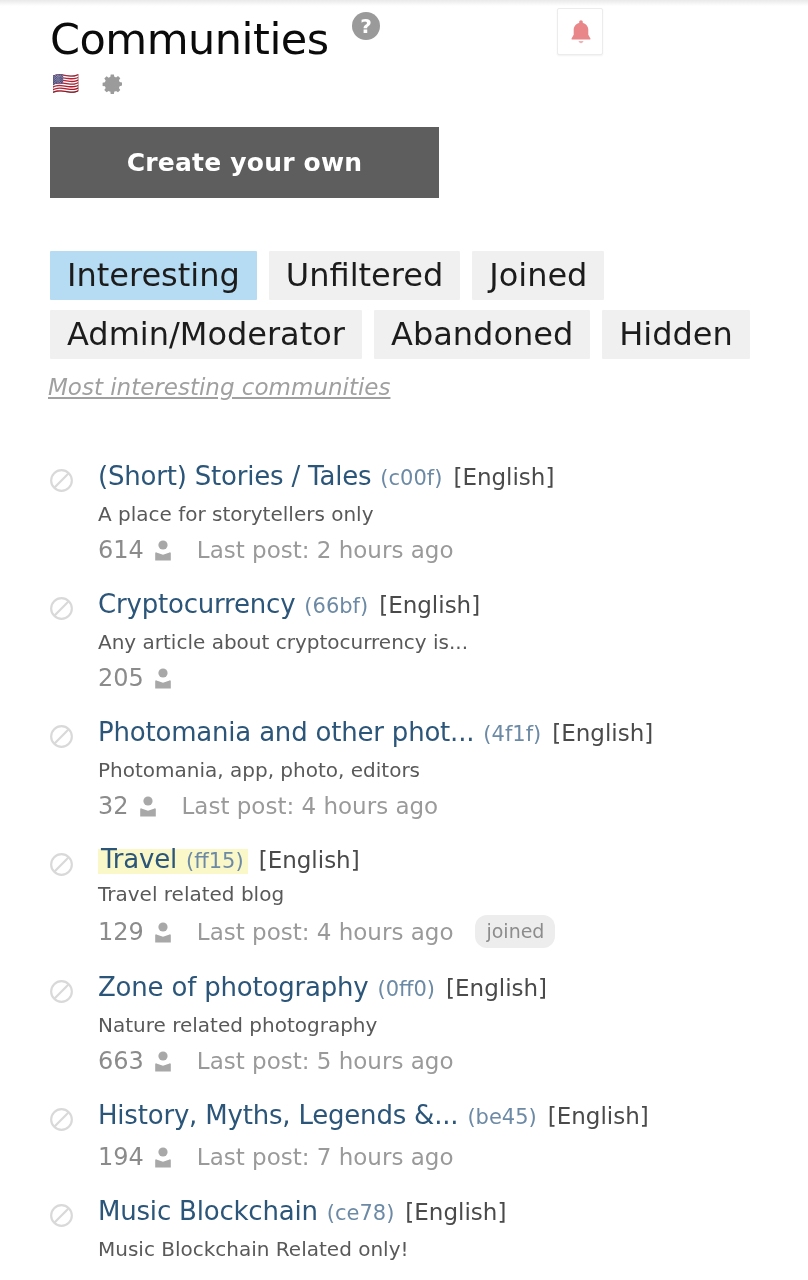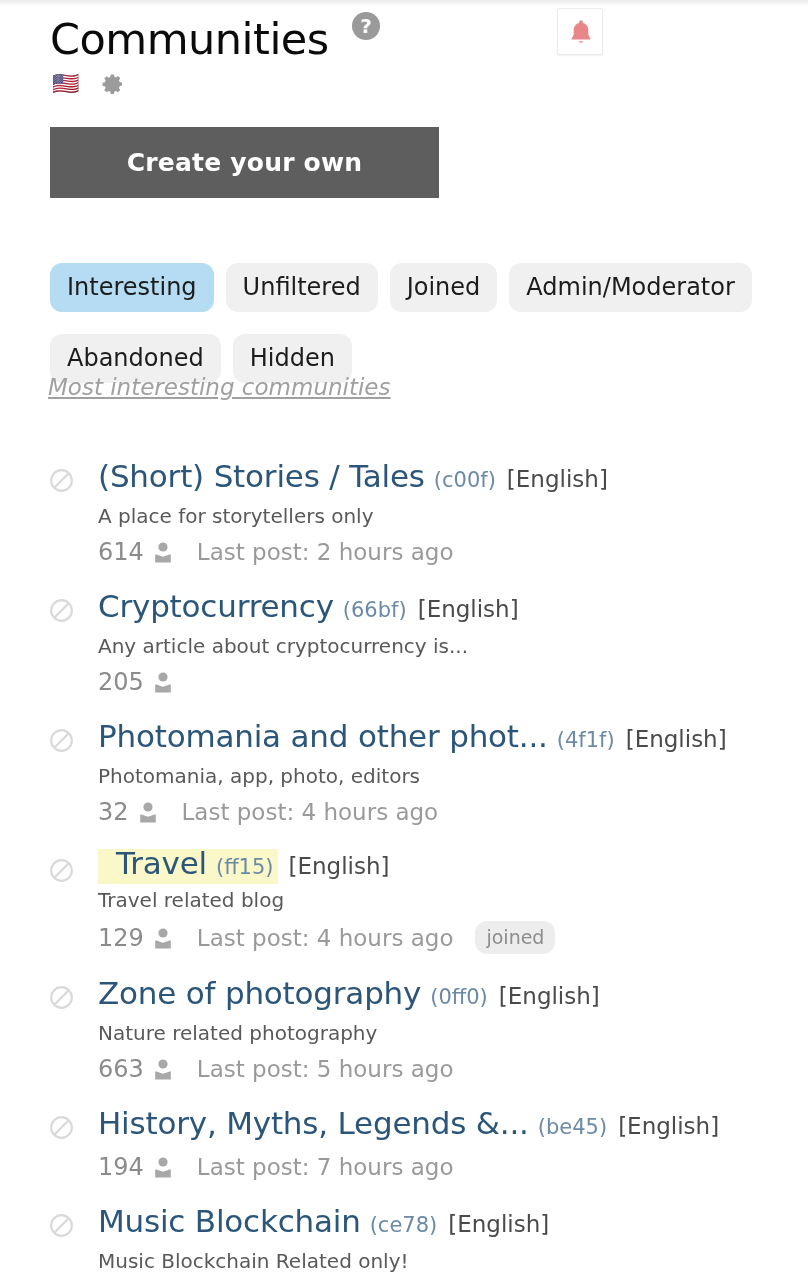--- a/index.html
+++ b/index.html
@@ -129,27 +129,26 @@
     width: 720px;
     display: flex;
     flex-wrap: wrap;
     gap: 10px 12px;
   }
   .tab {
     background: #f0f0f0;
     color: #1c1c1c;
     border: none;
     font-family: inherit;
-    font-size: 24px;
+    font-size: 32px;
     line-height: 28px;
     padding: 10px 17px 11px 17px;
     cursor: pointer;
     white-space: nowrap;
-    border-radius: 12px;
-    margin-top: 12px;
+    border-radius: 1px;
   }
   .tab.active { background: #b5dcf3; }
 
   
   .section-caption {
     position: absolute;
     left: 48px;
     top: 374px;
     font-size: 23px;
     font-style: italic;
@@ -185,21 +184,21 @@
 
   .item-title-row {
     display: flex;
     align-items: baseline;
     flex-wrap: nowrap;
     gap: 0;
     line-height: 36px;
   }
 
   .item-title {
-    font-size: 31px;
+    font-size: 26px;
     color: #2b5579;
     font-weight: 400;
     letter-spacing: -0.2px;
     white-space: nowrap;
     cursor: pointer;
   }
   .item-hash {
     font-size: 21px;
     color: #6c8aa5;
     margin-left: 9px;
@@ -207,23 +206,23 @@
   }
   .item-lang {
     font-size: 23px;
     color: #4a4a4a;
     margin-left: 11px;
     white-space: nowrap;
   }
 
   .item-title-row.highlight .hl {
     background: #faf8c8;
-    padding: 2px 4px 3px 18px;
+    padding: 2px 4px 3px 3px;
     display: inline-block;
-    line-height: 24px;
+    line-height: 17px;
   }
 
   .item-desc {
     font-size: 20px;
     color: #595959;
     line-height: 31px;
     margin-top: 1px;
     white-space: nowrap;
   }
 

